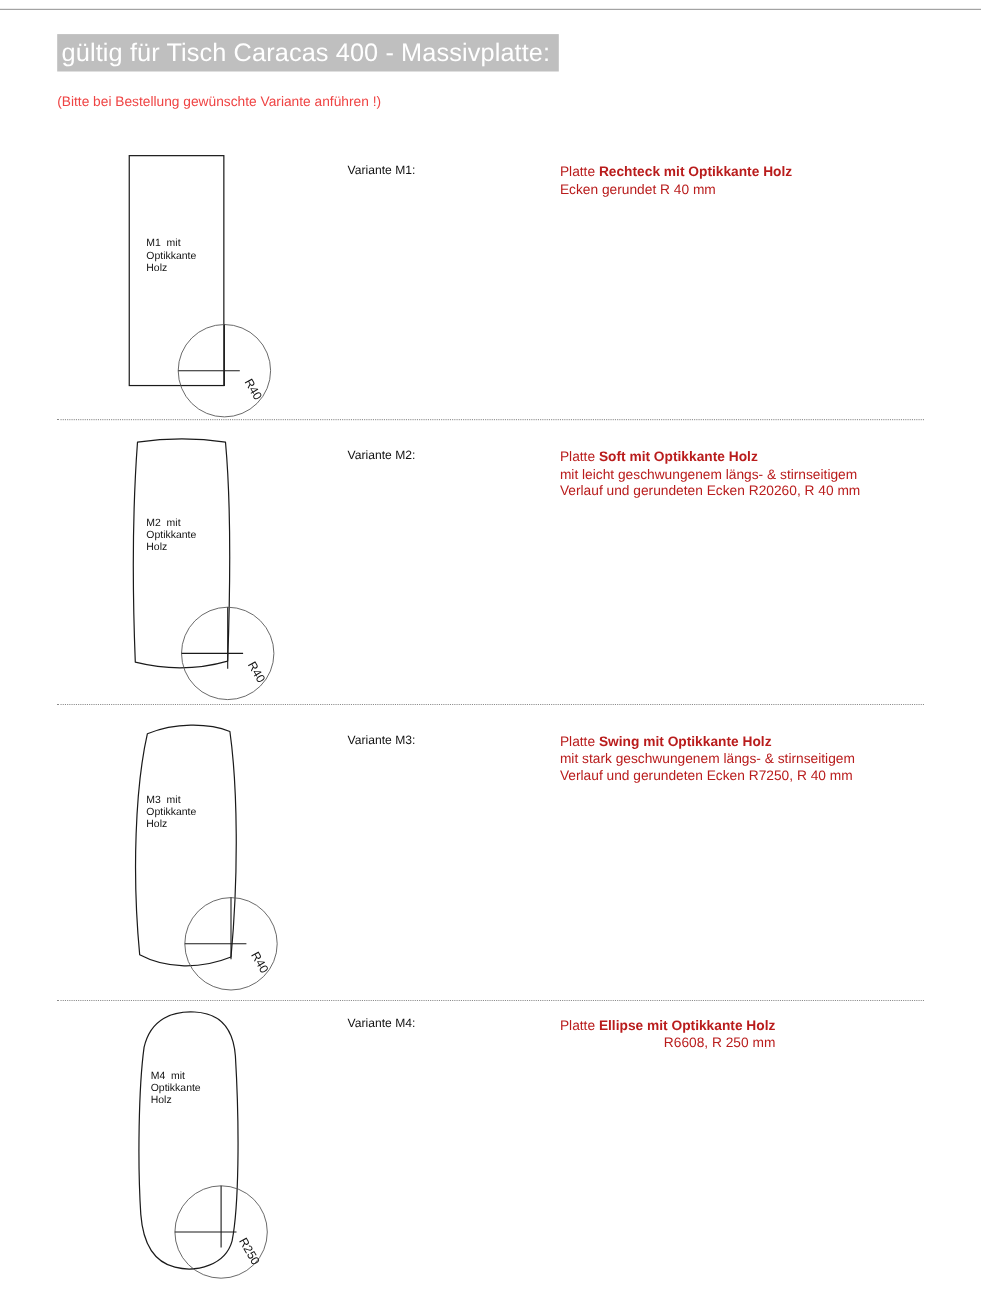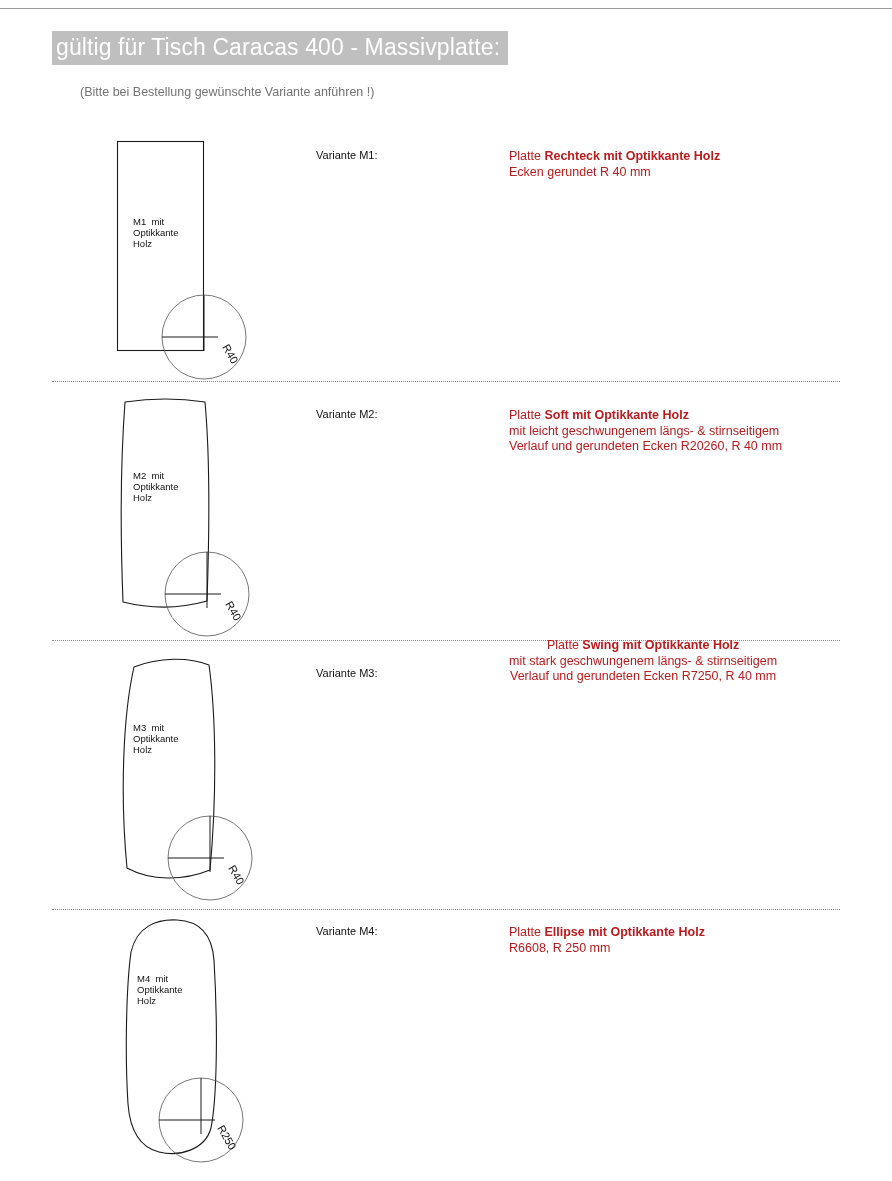--- a/index.html
+++ b/index.html
@@ -40,23 +40,22 @@
     letter-spacing: 0.1px;
     padding: 3px 8px 5px 4px;
     white-space: nowrap;
     line-height: 1.15;
   }
   .subtitle {
     position: absolute;
     left: 52px;
     top: 85px;
     font-size: 12.5px;
-    color: #737373;
+    color: #ef4444;
     white-space: nowrap;
-    margin-left: 28px;
   }
 
   
   .row {
     position: absolute;
     left: 0;
     width: 892px;
   }
   .divider {
     position: absolute;
@@ -166,21 +165,21 @@
         <line x1="51" y1="203" x2="107" y2="203" stroke="#1a1a1a" stroke-width="1"></line>
         <text x="111" y="213" font-family="Liberation Sans, sans-serif" font-size="11" fill="#111" transform="rotate(60 111 213)">R40</text>
       </svg>
     </div>
     <div class="inner-label" style="left:133px; top:722px;">M3  mit
 Optikkante
 Holz</div>
 
     <div class="label-col" style="left:316px; top:667px;">Variante M3:</div>
 
-    <div class="desc-col" style="left:509px; top:638px;text-align:center;">
+    <div class="desc-col" style="left:509px; top:667px;">
       <div><span>Platte </span><b>Swing mit Optikkante Holz</b></div>
       <div>mit stark geschwungenem längs- &amp; stirnseitigem</div>
       <div>Verlauf und gerundeten Ecken R7250, R 40 mm</div>
     </div>
 
     <div class="divider" style="top:909px;"></div>
   </div>
 
   <div class="row" style="top:0">
 
@@ -192,19 +191,19 @@
         <line x1="42" y1="202" x2="98" y2="202" stroke="#1a1a1a" stroke-width="1"></line>
         <text x="100" y="210" font-family="Liberation Sans, sans-serif" font-size="11" fill="#111" transform="rotate(60 100 210)">R250</text>
       </svg>
     </div>
     <div class="inner-label" style="left:137px; top:973px;">M4  mit
 Optikkante
 Holz</div>
 
     <div class="label-col" style="left:316px; top:925px;">Variante M4:</div>
 
-    <div class="desc-col" style="left:509px; top:925px;">
+    <div class="desc-col" style="left:509px; top:925px;text-align:right;">
       <div><span>Platte </span><b>Ellipse mit Optikkante Holz</b></div>
       <div>R6608, R 250 mm</div>
     </div>
   </div>
 
 </div>
 
 </body></html>

